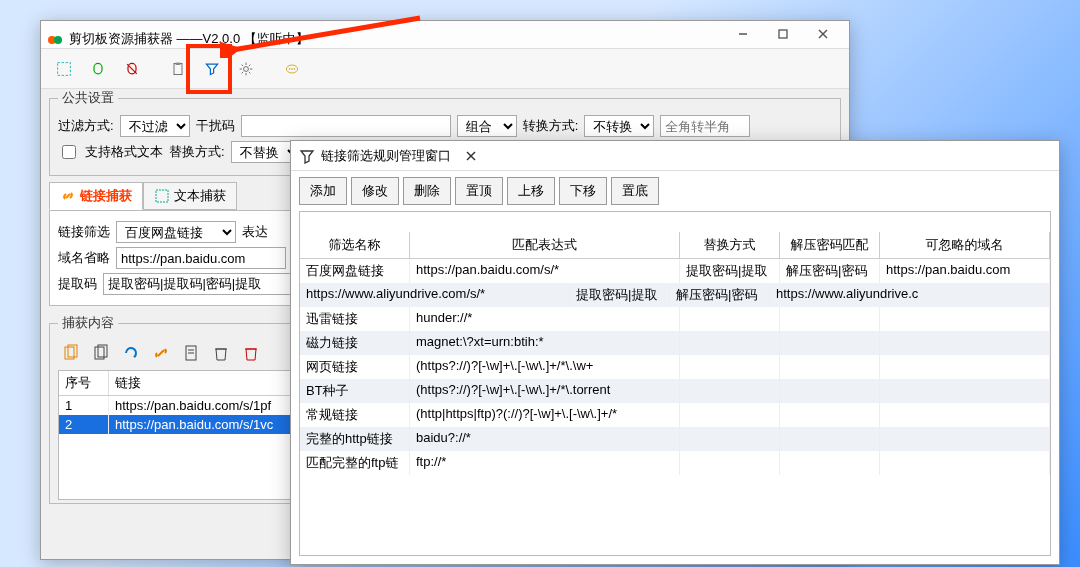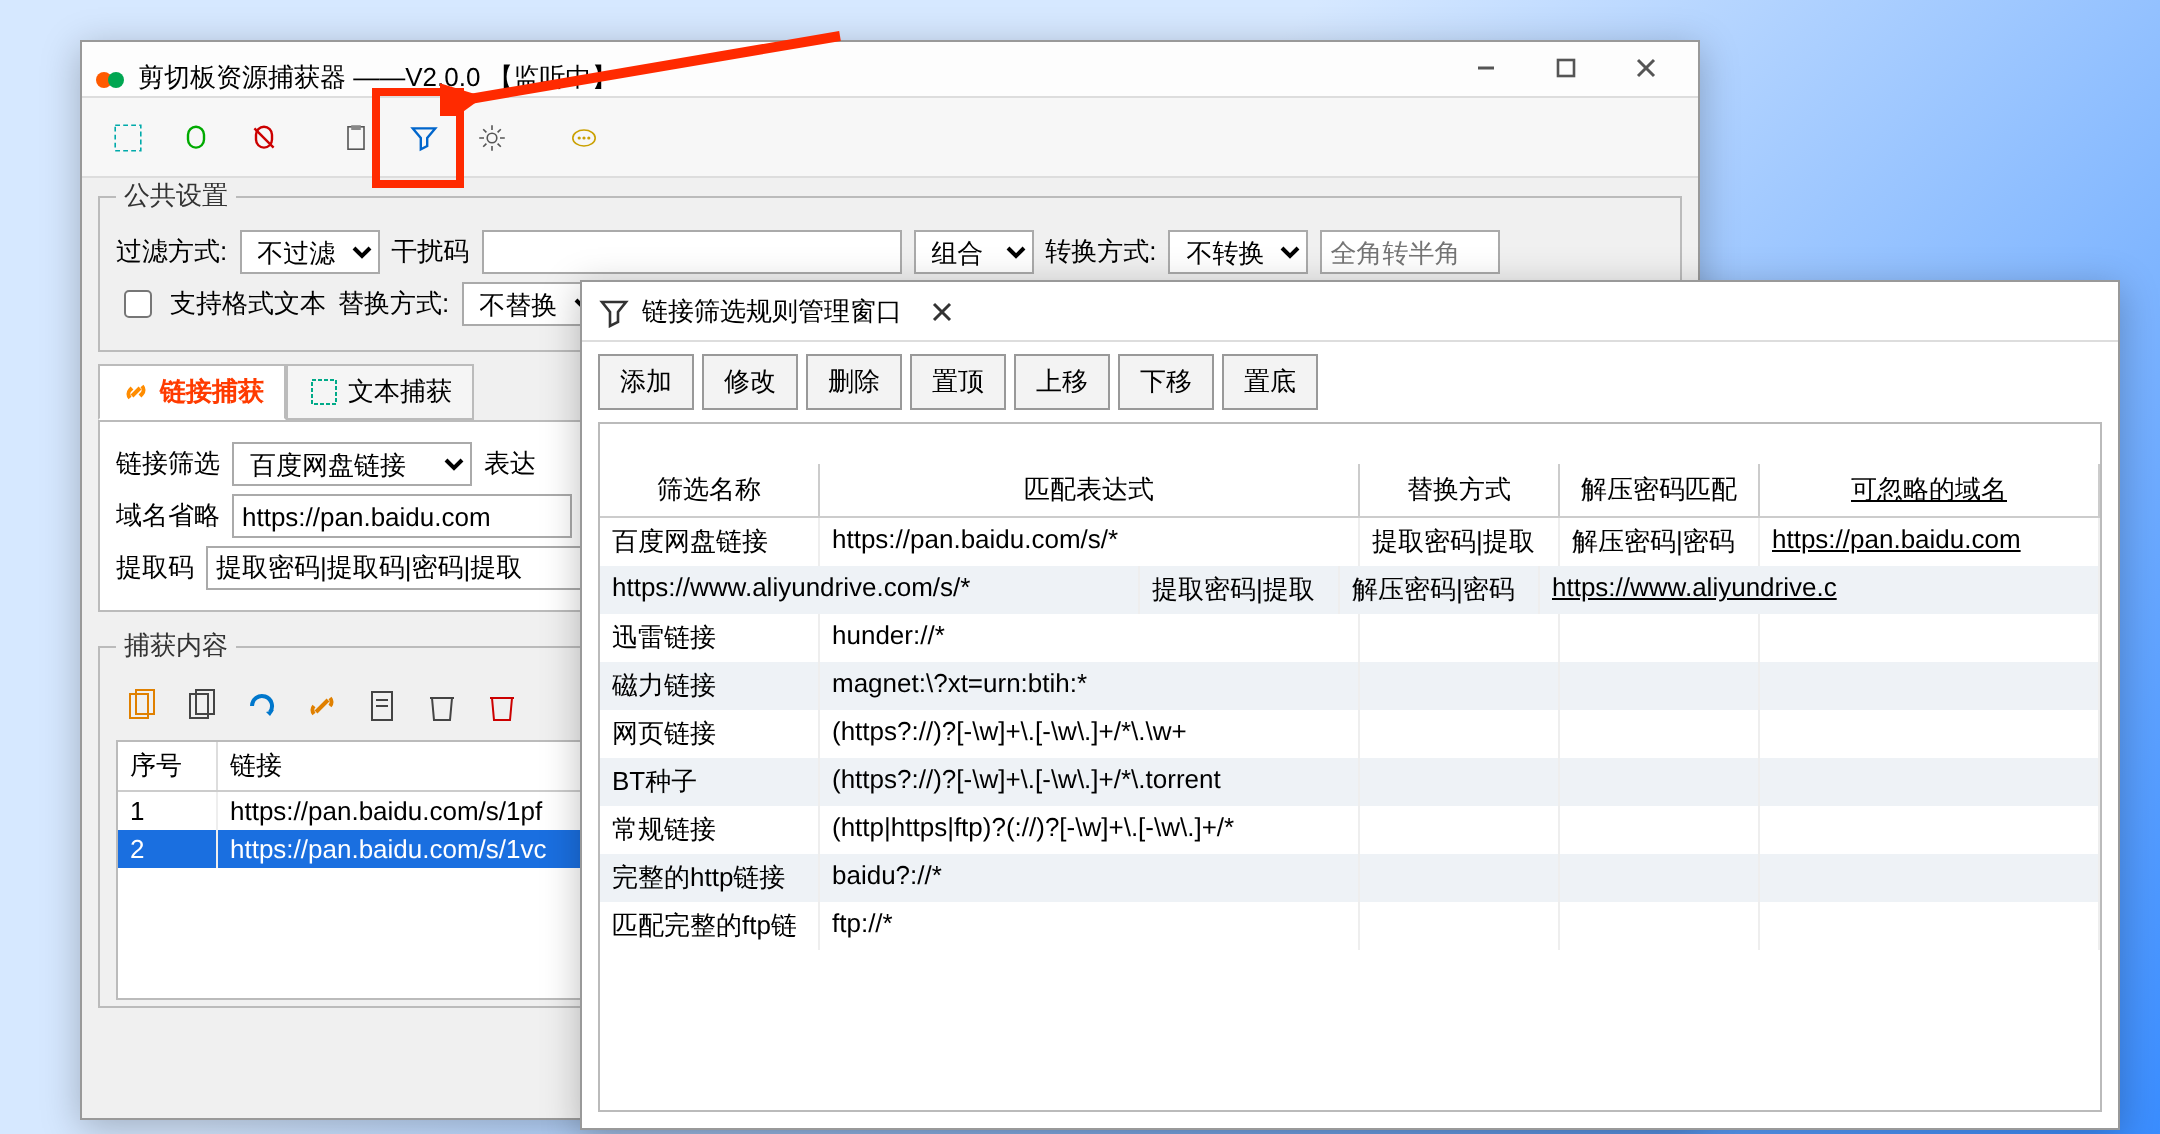--- a/index.html
+++ b/index.html
@@ -45,21 +45,21 @@
   .dlg-head { display:flex; background:#fff; border-bottom:1px solid #ccc; position:sticky; top:0; }
   .dlg-h { padding:4px 6px; border-right:1px solid #ccc; text-align:center; background:#fff;margin-top:20px; }
   .dlg-row { display:flex; }
   .dlg-row:nth-child(even){ background:#eef2f6; }
   .dlg-c { padding:3px 6px; border-right:1px solid #eee; overflow:hidden; text-overflow:ellipsis; white-space:nowrap; }
   
   .c-name { width:110px; }
   .c-expr { width:270px; }
   .c-ext  { width:100px; }
   .c-dec  { width:100px; }
-  .c-dom  { flex:1;text-decoration:underline; }
+  .c-dom  { flex:1; }
   
   .highlight-box { position:absolute; left:186px; top:44px; width:46px; height:50px; border:4px solid #ff2a00; }
   .arrow { position:absolute; }
   input[type=checkbox]{ width:14px; height:14px; }
 </style>
 </head>
 <body>
 
 <div class="window main-window">
   <div class="titlebar">

